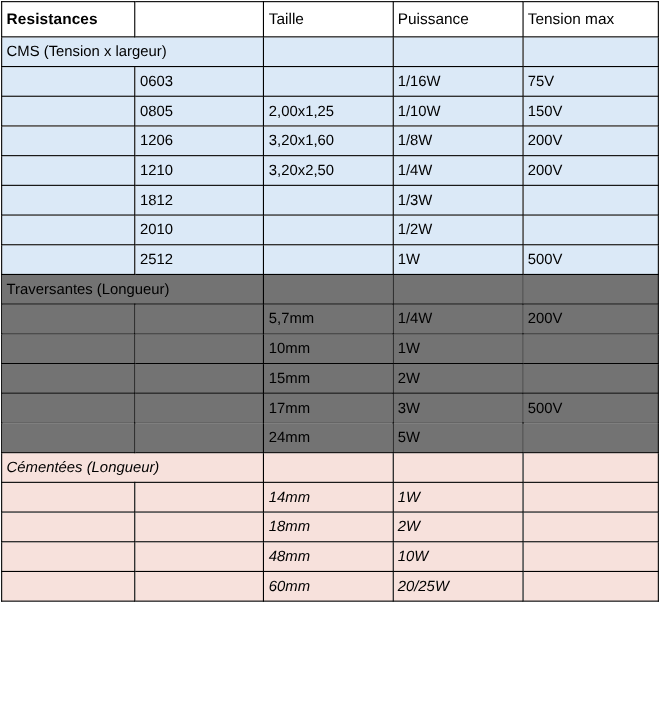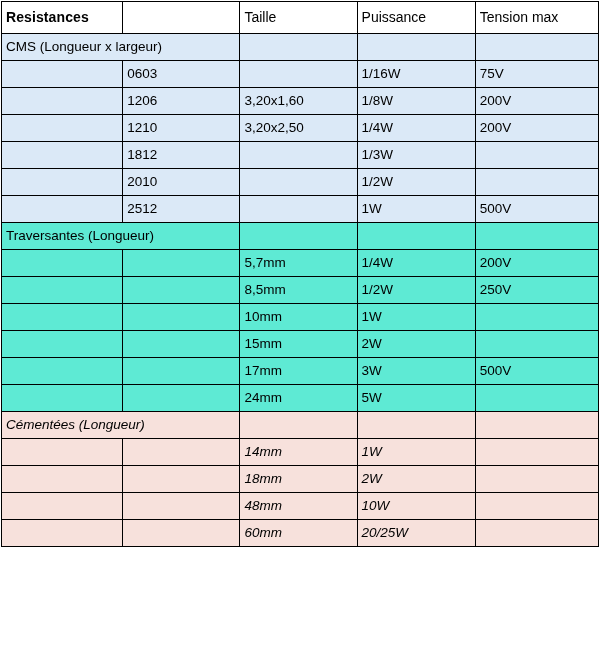--- a/index.html
+++ b/index.html
@@ -53,21 +53,21 @@
     padding-left: 5px;
   }
   td.blankhead {
     background: #ffffff;
     border-left: none;
     border-top: none;
     border-bottom: none;
   }
   
   .fill-cms { background: #dbe9f7; }
-  .fill-trav { background: #5eead4; }
+  .fill-trav { background: #737373; }
   .fill-cem { background: #f7e1dc; font-style: italic; }
 
   .groupname {
     padding-left: 5px;
   }
   td.cell { padding-left: 5px; }
 </style>
 </head>
 <body>
 
@@ -82,31 +82,38 @@
     </colgroup>
     <tbody id="table-body">
         <tr class="header">
           <td class="title">Resistances</td>
           <td class="blankhead"></td>
           <td class="cell">Taille</td>
           <td class="cell">Puissance</td>
           <td class="cell">Tension max</td>
         </tr>
         <tr>
-          <td class="groupname fill-cms" colspan="2">CMS (Longueur x largeur)</td>
+          <td class="groupname fill-cms" colspan="2">CMS (Tension x largeur)</td>
           <td class="cell fill-cms"></td>
           <td class="cell fill-cms"></td>
           <td class="cell fill-cms"></td>
         </tr>
         <tr>
           <td class="cell fill-cms"></td>
           <td class="cell fill-cms">0603</td>
           <td class="cell fill-cms"></td>
           <td class="cell fill-cms">1/16W</td>
           <td class="cell fill-cms">75V</td>
+        </tr>
+        <tr>
+          <td class="cell fill-cms"></td>
+          <td class="cell fill-cms">0805</td>
+          <td class="cell fill-cms">2,00x1,25</td>
+          <td class="cell fill-cms">1/10W</td>
+          <td class="cell fill-cms">150V</td>
         </tr>
         <tr>
           <td class="cell fill-cms"></td>
           <td class="cell fill-cms">1206</td>
           <td class="cell fill-cms">3,20x1,60</td>
           <td class="cell fill-cms">1/8W</td>
           <td class="cell fill-cms">200V</td>
         </tr>
         <tr>
           <td class="cell fill-cms"></td>
@@ -145,27 +152,20 @@
         <tr>
           <td class="cell fill-trav"></td>
           <td class="cell fill-trav"></td>
           <td class="cell fill-trav">5,7mm</td>
           <td class="cell fill-trav">1/4W</td>
           <td class="cell fill-trav">200V</td>
         </tr>
         <tr>
           <td class="cell fill-trav"></td>
           <td class="cell fill-trav"></td>
-          <td class="cell fill-trav">8,5mm</td>
-          <td class="cell fill-trav">1/2W</td>
-          <td class="cell fill-trav">250V</td>
-        </tr>
-        <tr>
-          <td class="cell fill-trav"></td>
-          <td class="cell fill-trav"></td>
           <td class="cell fill-trav">10mm</td>
           <td class="cell fill-trav">1W</td>
           <td class="cell fill-trav"></td>
         </tr>
         <tr>
           <td class="cell fill-trav"></td>
           <td class="cell fill-trav"></td>
           <td class="cell fill-trav">15mm</td>
           <td class="cell fill-trav">2W</td>
           <td class="cell fill-trav"></td>

